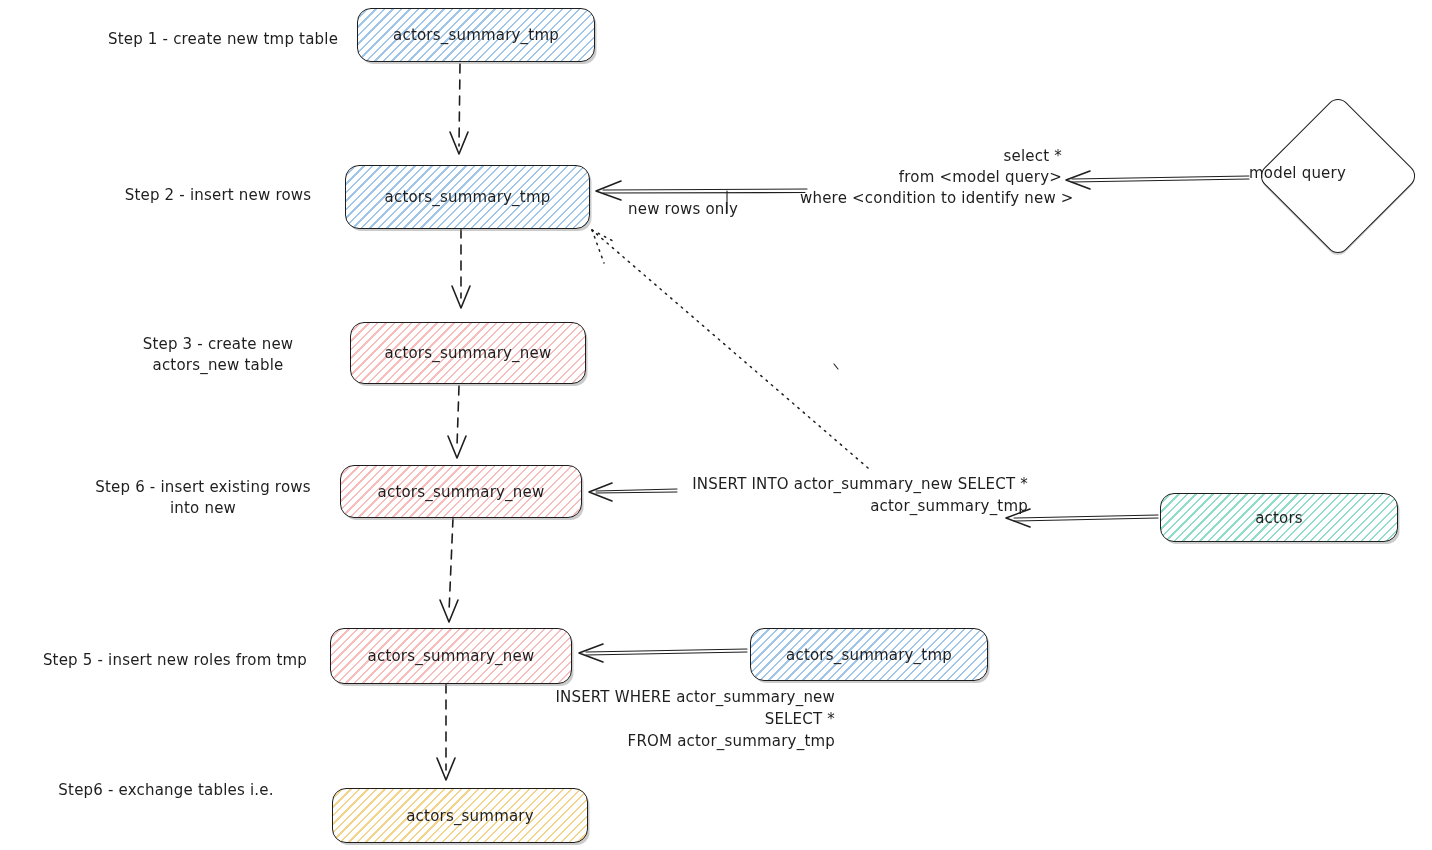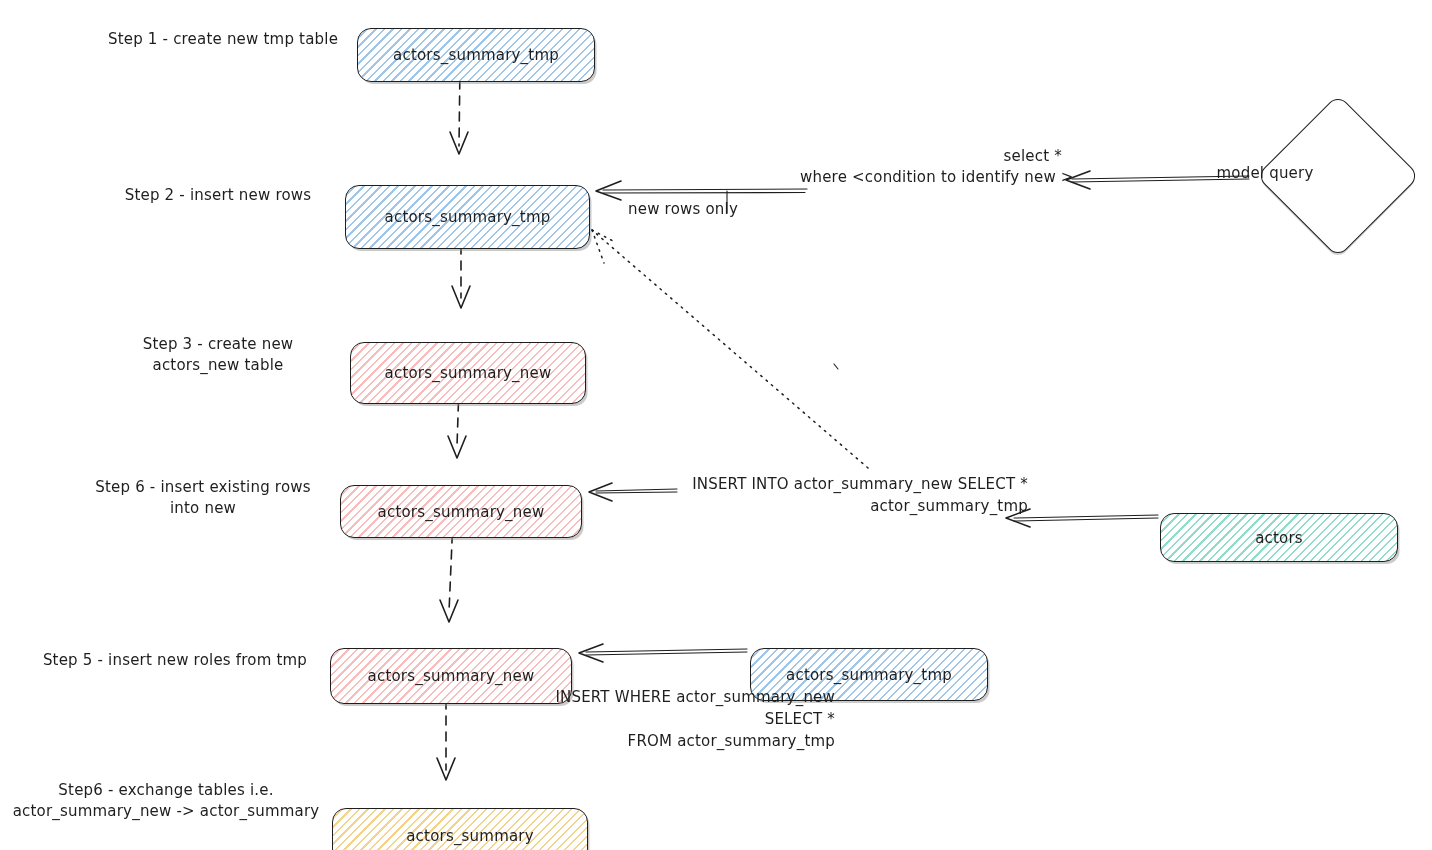--- a/index.html
+++ b/index.html
@@ -12,34 +12,33 @@
   .solid{stroke:#1e1e1e;stroke-width:1.6;fill:none;stroke-linecap:round;stroke-linejoin:round;}
   .thinline{stroke:#1e1e1e;stroke-width:1.1;fill:none;stroke-linecap:round;}
   .dot{stroke:#1e1e1e;stroke-width:1.5;fill:none;stroke-dasharray:1.5 5.5;stroke-linecap:round;}
 
   .node{
     position:absolute;border:1.8px solid #1e1e1e;border-radius:14px;
     display:flex;align-items:center;justify-content:center;
     font-size:15px;letter-spacing:.2px;
     box-shadow:2.5px 3px 0 -1px rgba(140,140,140,.45);
     background-color:#fff;
-    margin-top:20px;
   }
   .hatch-blue{background-image:repeating-linear-gradient(135deg,rgba(127,178,226,.75) 0 1.6px,transparent 1.6px 6px);}
   .hatch-red{background-image:repeating-linear-gradient(135deg,rgba(244,160,160,.7) 0 1.6px,transparent 1.6px 6px);}
   .hatch-green{background-image:repeating-linear-gradient(135deg,rgba(96,207,178,.7) 0 1.6px,transparent 1.6px 6px);}
   .hatch-yellow{background-image:repeating-linear-gradient(135deg,rgba(240,197,100,.75) 0 1.6px,transparent 1.6px 6px);padding-left:20px;}
 
   .diamond{
     position:absolute;left:1280px;top:118px;width:114px;height:114px;
     border:1.7px solid #1e1e1e;border-radius:12px;transform:rotate(45deg);
     background:#fff;box-shadow:2px 2px 0 -1px rgba(140,140,140,.4);
   }
   .diamond-label{
-    position:absolute;left:1185px;top:164px;width:160px;text-align:center;
+    position:absolute;left:1249px;top:164px;width:160px;text-align:left;
     font-size:15px;letter-spacing:.2px;
   }
   .step-label{position:absolute;font-size:15px;line-height:21px;text-align:center;letter-spacing:.2px;}
   .annot{position:absolute;font-size:15px;line-height:22px;text-align:right;letter-spacing:.2px;white-space:nowrap;}
 </style>
 </head>
 <body>
 
 <div class="canvas">
 
@@ -118,21 +117,20 @@
   </div>
   <div class="step-label" style="left:75px;top:477px;width:256px">
     <div>Step 6 - insert existing rows</div>
     <div>into new</div>
   </div>
   <div class="step-label" style="left:30px;top:650px;width:290px">
     <div>Step 5 - insert new roles from tmp</div>
   </div>
   <div class="step-label" style="left:10px;top:780px;width:312px">
     <div>Step6 - exchange tables i.e.</div>
-    <div>actor_summary_new -&gt; actor_summary</div>
   </div>
 
   <div class="node hatch-blue" style="left:357px;top:8px;width:236px;height:52px">
     <span>actors_summary_tmp</span>
   </div>
   <div class="node hatch-blue" style="left:345px;top:165px;width:243px;height:62px">
     <span>actors_summary_tmp</span>
   </div>
   <div class="node hatch-red" style="left:350px;top:322px;width:234px;height:60px">
     <span>actors_summary_new</span>
@@ -152,20 +150,21 @@
 
   <div class="node hatch-green" style="left:1160px;top:493px;width:236px;height:47px">
     <span>actors</span>
   </div>
   <div class="node hatch-blue" style="left:750px;top:628px;width:236px;height:51px">
     <span>actors_summary_tmp</span>
   </div>
 
   <div class="annot" style="left:800px;top:146px;width:262px;line-height:21px">
     <div>select *</div>
+    <div>from &lt;model query&gt;</div>
     <div>where &lt;condition to identify new &gt;</div>
   </div>
 
   <div class="annot" style="left:628px;top:198px;width:110px">
     <div>new rows only</div>
   </div>
 
   <div class="annot" style="left:672px;top:473px;width:356px">
     <div>INSERT INTO actor_summary_new SELECT *</div>
     <div>actor_summary_tmp</div>

